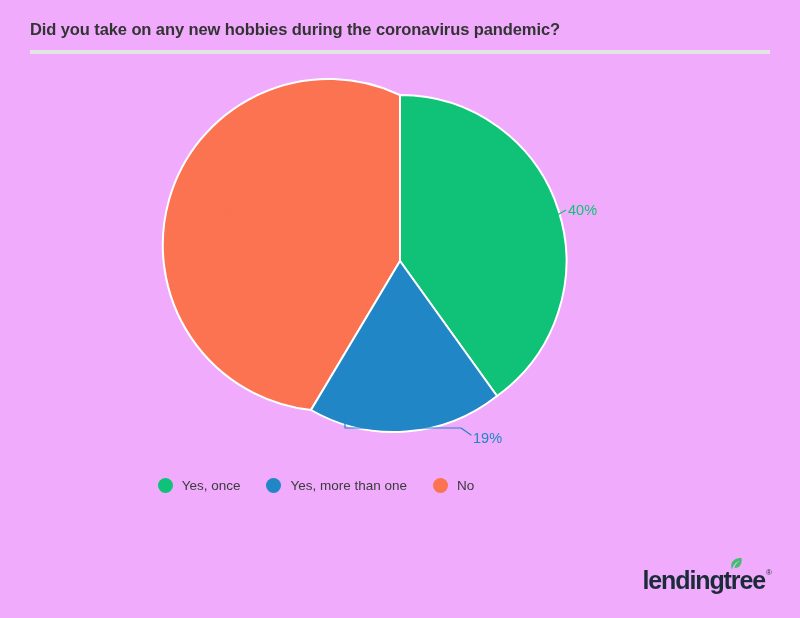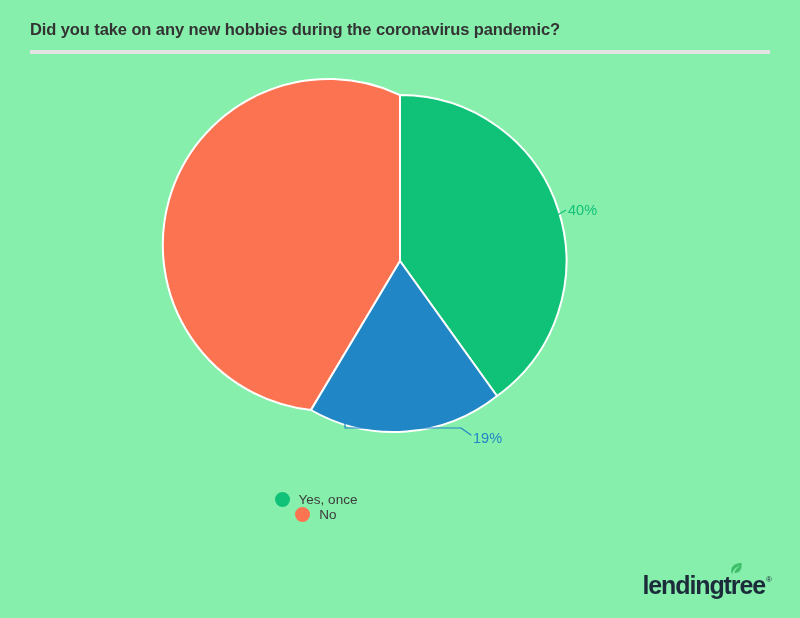--- a/index.html
+++ b/index.html
@@ -15,21 +15,21 @@
     position: relative;
     overflow: hidden;
   }
 
   #chart-card {
     position: absolute;
     left: 0;
     top: 0;
     width: 800px;
     height: 618px;
-    background: #86efac;
+    background: #f0abfc;
   }
 
   #chart-title {
     position: absolute;
     left: 30px;
     top: 20px;
     width: 740px;
     font-size: 16.5px;
     font-weight: bold;
     color: #333333;
@@ -58,25 +58,25 @@
   }
 
   .slice-label {
     font-family: "Liberation Sans", sans-serif;
     font-size: 14.5px;
   }
 
   #legend {
     position: absolute;
     left: 0;
-    top: 492px;
+    top: 470px;
     width: 632px;
     height: 30px;
     display: flex;
-    flex-direction: column;
+    flex-direction: row;
     align-items: center;
     justify-content: center;
   }
   .legend-item {
     display: flex;
     flex-direction: row;
     align-items: center;
     margin: 0 13px;
   }
   .legend-dot {
@@ -101,21 +101,21 @@
     white-space: nowrap;
   }
 
   #brand-logo {
     position: absolute;
     right: 28px;
     top: 568px;
     height: 34px;
     display: flex;
     flex-direction: row;
-    align-items: center;
+    align-items: flex-start;
   }
   #brand-wordmark {
     font-size: 25px;
     font-weight: bold;
     color: #1b2b3a;
     letter-spacing: -1.1px;
     line-height: 1;
     position: relative;
   }
   #brand-leaf {
@@ -159,20 +159,24 @@
       <text class="slice-label" x="473" y="383" fill="#2186c6" text-anchor="start">19%</text>
     </svg>
   </div>
 
   <div id="legend">
     <div class="legend-item">
       <span class="legend-dot" style="background:#10c278"></span>
       <span class="legend-label">Yes, once</span>
     </div>
     <div class="legend-item">
+      <span class="legend-dot" style="background:#2186c6"></span>
+      <span class="legend-label">Yes, more than one</span>
+    </div>
+    <div class="legend-item">
       <span class="legend-dot" style="background:#fb7350"></span>
       <span class="legend-label">No</span>
     </div>
   </div>
 
 
   <div id="brand-logo">
     <span id="brand-wordmark">lendingtree<svg id="brand-leaf" viewBox="0 0 16 16">
         <path d="M14.5 1.2 C 9.5 1.0 4.6 3.2 3.6 7.6 C 2.9 10.6 4.4 13.2 4.4 13.2 C 4.4 13.2 5.0 9.6 7.6 7.0 C 10.0 4.6 13.2 3.6 13.2 3.6 C 13.2 3.6 10.2 5.4 8.4 8.0 C 7.2 9.8 7.0 11.6 7.0 11.6 C 12.2 12.0 15.2 7.4 14.5 1.2 Z" fill="#3fbf6a"></path>
       </svg></span>

